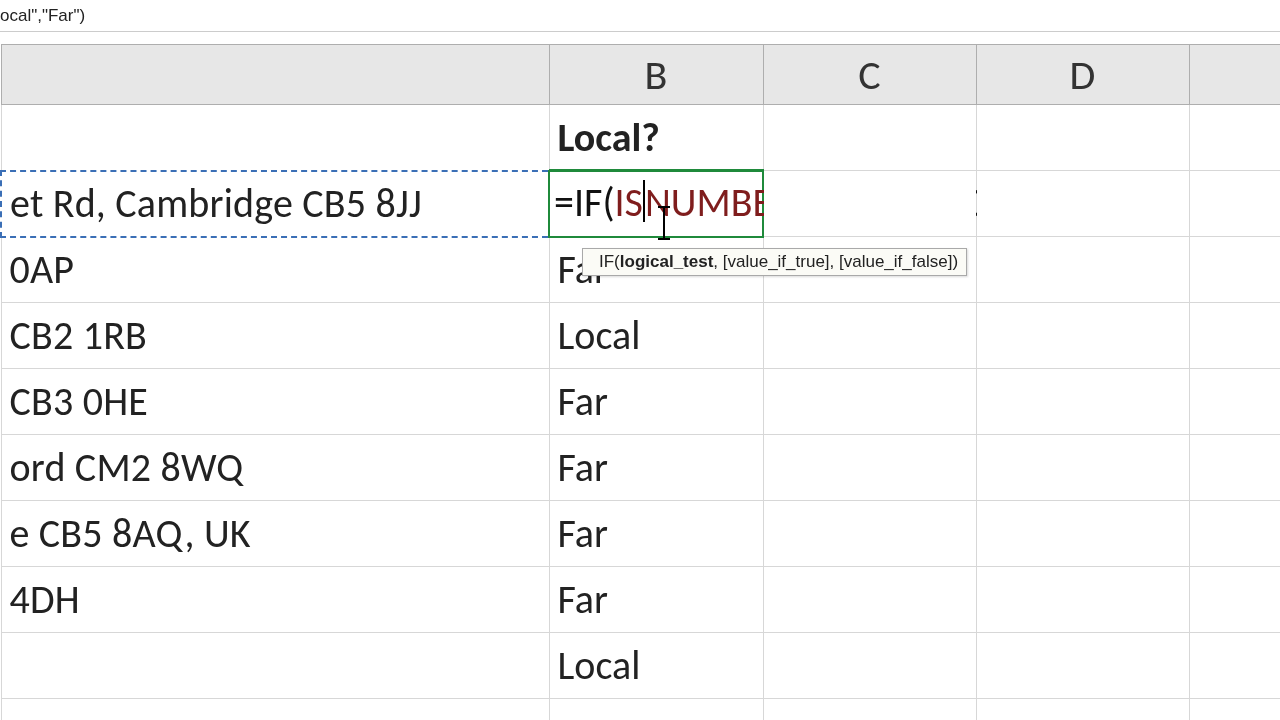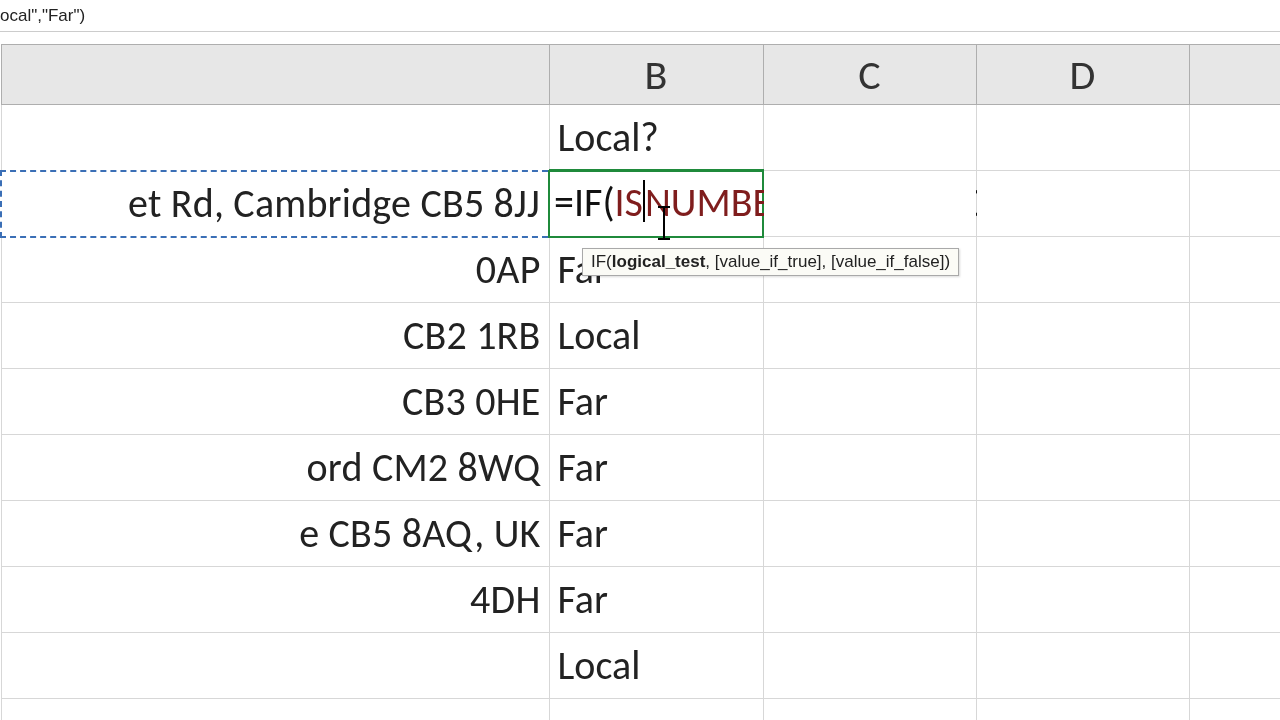--- a/index.html
+++ b/index.html
@@ -61,29 +61,28 @@
   }
   
   col.cA { width: 548px; }
   col.cB { width: 214px; }
   col.cC { width: 213px; }
   col.cD { width: 213px; }
   col.cE { width: 112px; }
 
   
   td.cellA {
-    text-align: right;
     padding-right: 22px;
   }
   td.cellA .atext { letter-spacing: 0.2px; }
 
   td.cellB, td.cellC, td.cellD, td.cellE { text-align: left; }
 
   
-  td.hdr { font-weight: 400; }
+  td.hdr { font-weight: 700; }
 
   
 
   
   td.ref-blue {
     background: #e9eff8;
     border: 2px dashed #3b6fb6 !important;
   }
   td.ref-blue::after {           
     content: "";
@@ -136,21 +135,21 @@
   
   .fn-tooltip {
     position: absolute;
     left: 582px;
     top: 248px;
     background: #fbfbf6;
     border: 1px solid #a9a9a9;
     font-family: "Segoe UI", Arial, sans-serif;
     font-size: 17px;
     color: #222;
-    padding: 2px 8px 3px 8px;
+    padding: 2px 8px 3px 16px;
     line-height: 1.25;
     white-space: nowrap;
     z-index: 50;
     box-shadow: 1px 1px 2px rgba(0,0,0,.15);
   }
   .fn-tooltip b { font-weight: 700; }
 
   
   .ibeam {
     position: absolute;

